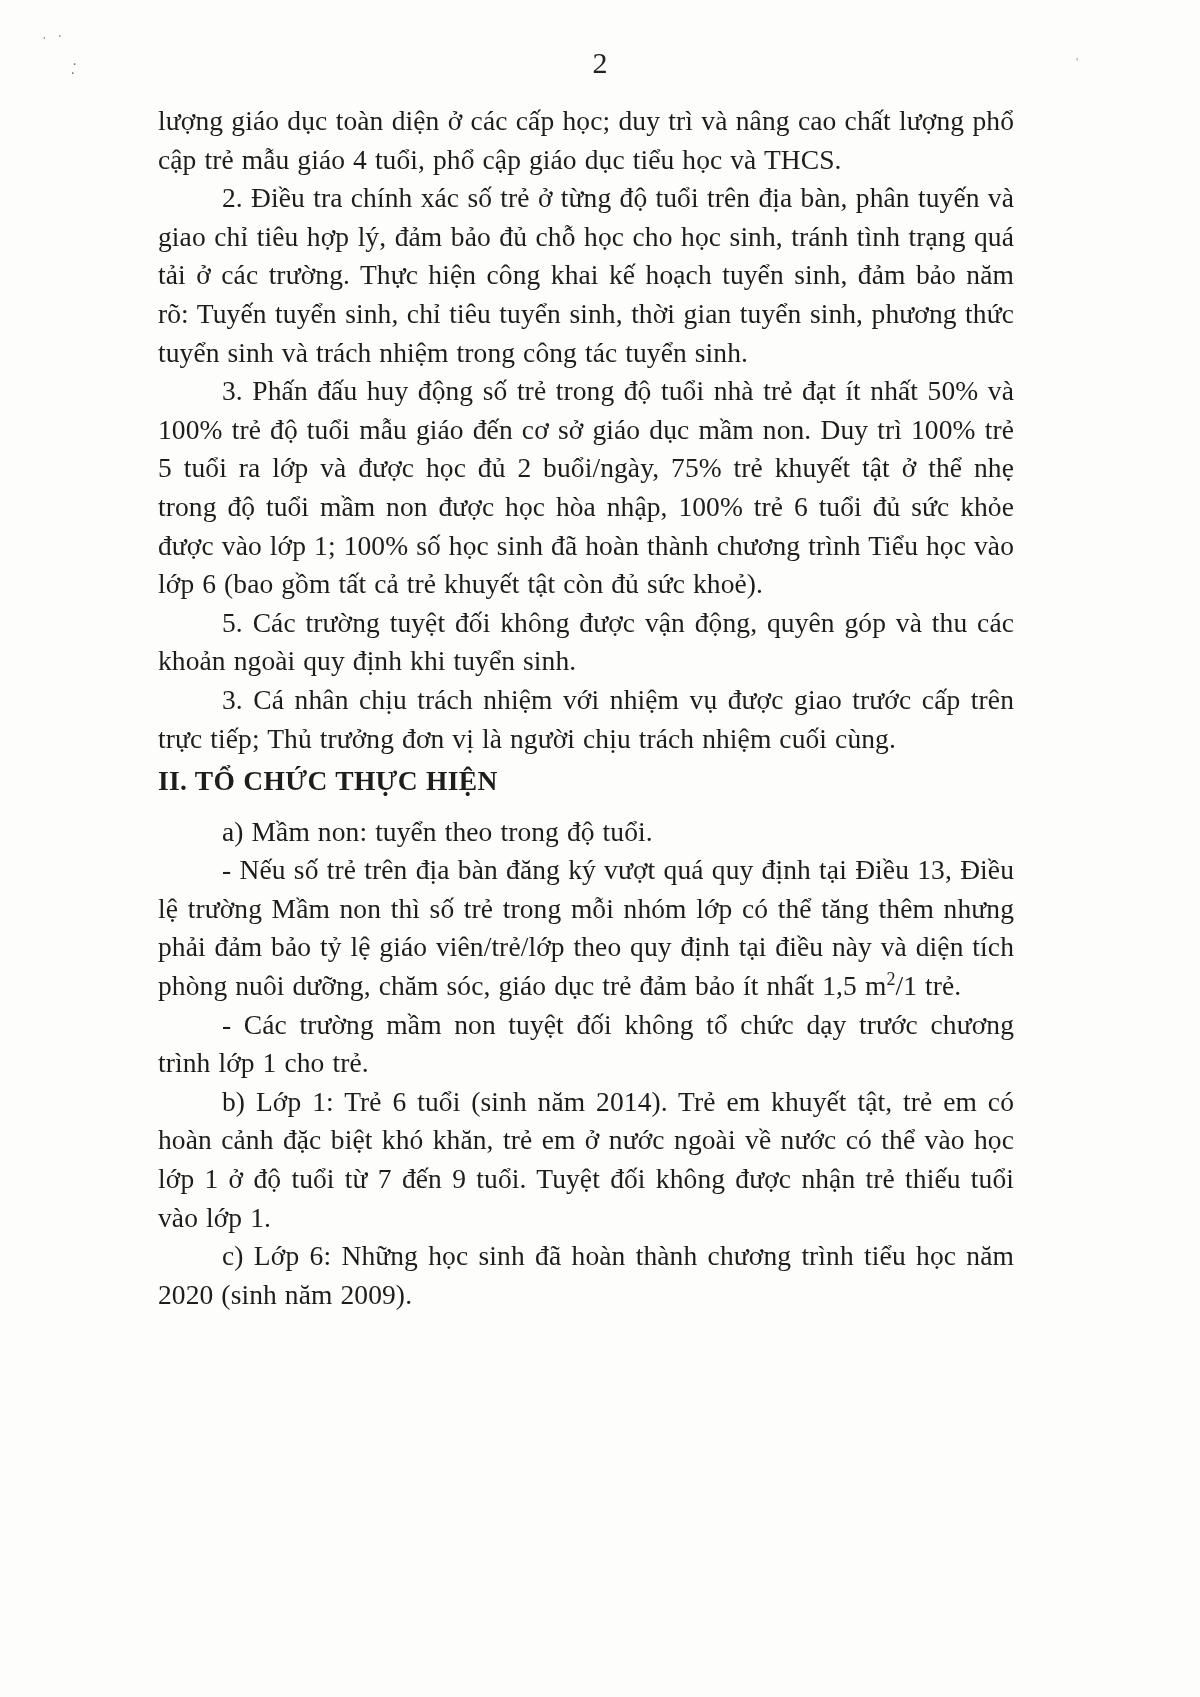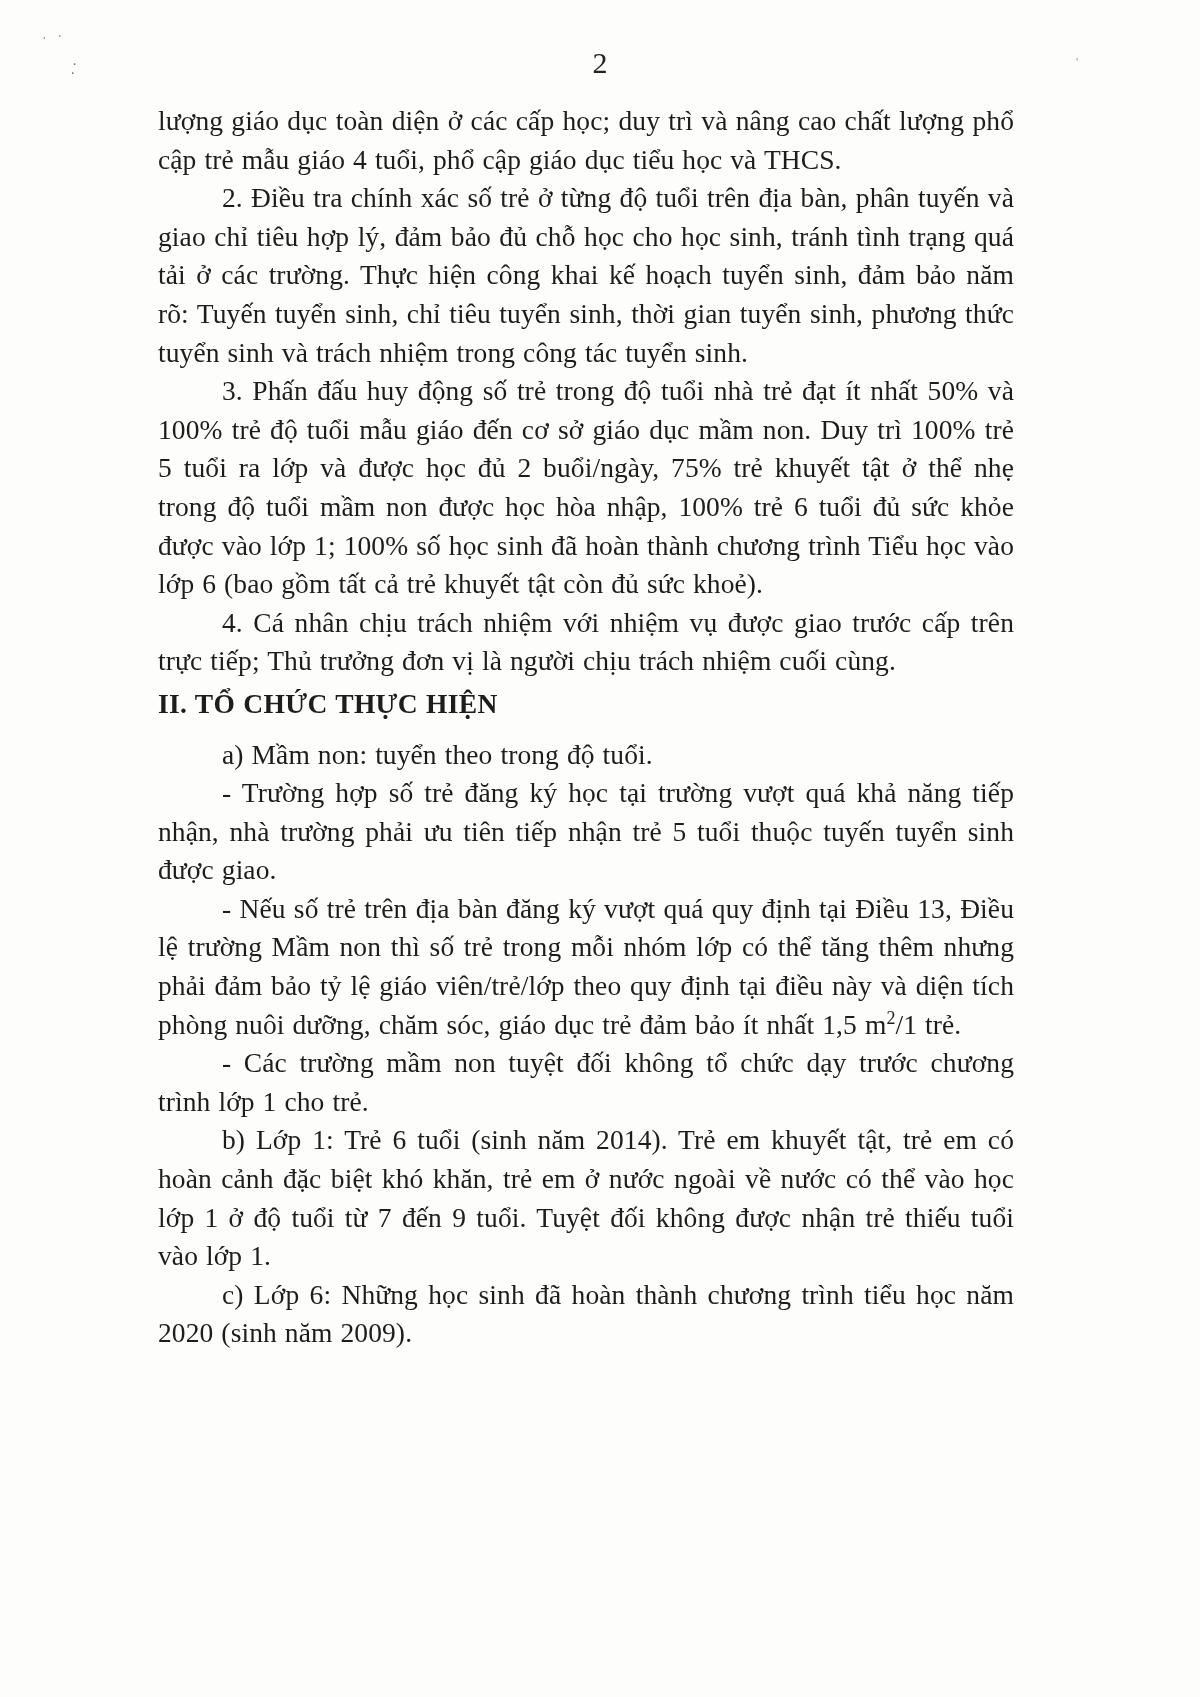--- a/index.html
+++ b/index.html
@@ -86,23 +86,23 @@
   <span class="speck speck-b">⁚</span>
   <span class="speck speck-c">'</span>
 
   <div class="page-number">2</div>
 
   <div class="doc-body">
 
   <p class="para continuation"><span>lượng giáo dục toàn diện ở các cấp học; duy trì và nâng cao chất lượng phổ cập trẻ mẫu giáo 4 tuổi, phổ cập giáo dục tiểu học và THCS.</span></p>
       <p class="para indent"><span>2. Điều tra chính xác số trẻ ở từng độ tuổi trên địa bàn, phân tuyến và giao chỉ tiêu hợp lý, đảm bảo đủ chỗ học cho học sinh, tránh tình trạng quá tải ở các trường. Thực hiện công khai kế hoạch tuyển sinh, đảm bảo năm rõ: Tuyến tuyển sinh, chỉ tiêu tuyển sinh, thời gian tuyển sinh, phương thức tuyển sinh và trách nhiệm trong công tác tuyển sinh.</span></p>
       <p class="para indent"><span>3. Phấn đấu huy động số trẻ trong độ tuổi nhà trẻ đạt ít nhất 50% và 100% trẻ độ tuổi mẫu giáo đến cơ sở giáo dục mầm non. Duy trì 100% trẻ 5 tuổi ra lớp và được học đủ 2 buổi/ngày, 75% trẻ khuyết tật ở thể nhẹ trong độ tuổi mầm non được học hòa nhập, 100% trẻ 6 tuổi đủ sức khỏe được vào lớp 1; 100% số học sinh đã hoàn thành chương trình Tiểu học vào lớp 6 (bao gồm tất cả trẻ khuyết tật còn đủ sức khoẻ).</span></p>
-      <p class="para indent"><span>4. Cá nhân chịu trách nhiệm với nhiệm vụ được giao trước cấp trên trực tiếp; Thủ trưởng đơn vị là người chịu trách nhiệm cuối cùng.</span></p>
+      <p class="para indent"><span>5. Các trường tuyệt đối không được vận động, quyên góp và thu các khoản ngoài quy định khi tuyển sinh.</span></p>
+      <p class="para indent"><span>3. Cá nhân chịu trách nhiệm với nhiệm vụ được giao trước cấp trên trực tiếp; Thủ trưởng đơn vị là người chịu trách nhiệm cuối cùng.</span></p>
       <p class="para heading"><span>II. TỔ CHỨC THỰC HIỆN</span></p>
       <p class="para indent"><span>a) Mầm non: tuyển theo trong độ tuổi.</span></p>
-      <p class="para indent"><span>- Trường hợp số trẻ đăng ký học tại trường vượt quá khả năng tiếp nhận, nhà trường phải ưu tiên tiếp nhận trẻ 5 tuổi thuộc tuyến tuyển sinh được giao.</span></p>
       <p class="para indent"><span>- Nếu số trẻ trên địa bàn đăng ký vượt quá quy định tại Điều 13, Điều lệ trường Mầm non thì số trẻ trong mỗi nhóm lớp có thể tăng thêm nhưng phải đảm bảo tỷ lệ giáo viên/trẻ/lớp theo quy định tại điều này và diện tích phòng nuôi dưỡng, chăm sóc, giáo dục trẻ đảm bảo ít nhất 1,5 m</span><sup>2</sup><span>/1 trẻ.</span></p>
       <p class="para indent"><span>- Các trường mầm non tuyệt đối không tổ chức dạy trước chương trình lớp 1 cho trẻ.</span></p>
       <p class="para indent"><span>b) Lớp 1: Trẻ 6 tuổi (sinh năm 2014). Trẻ em khuyết tật, trẻ em có hoàn cảnh đặc biệt khó khăn, trẻ em ở nước ngoài về nước có thể vào học lớp 1 ở độ tuổi từ 7 đến 9 tuổi. Tuyệt đối không được nhận trẻ thiếu tuổi vào lớp 1.</span></p>
       <p class="para indent"><span>c) Lớp 6: Những học sinh đã hoàn thành chương trình tiểu học năm 2020 (sinh năm 2009).</span></p>
     </div>
 
 </div>
 
 </body></html>

